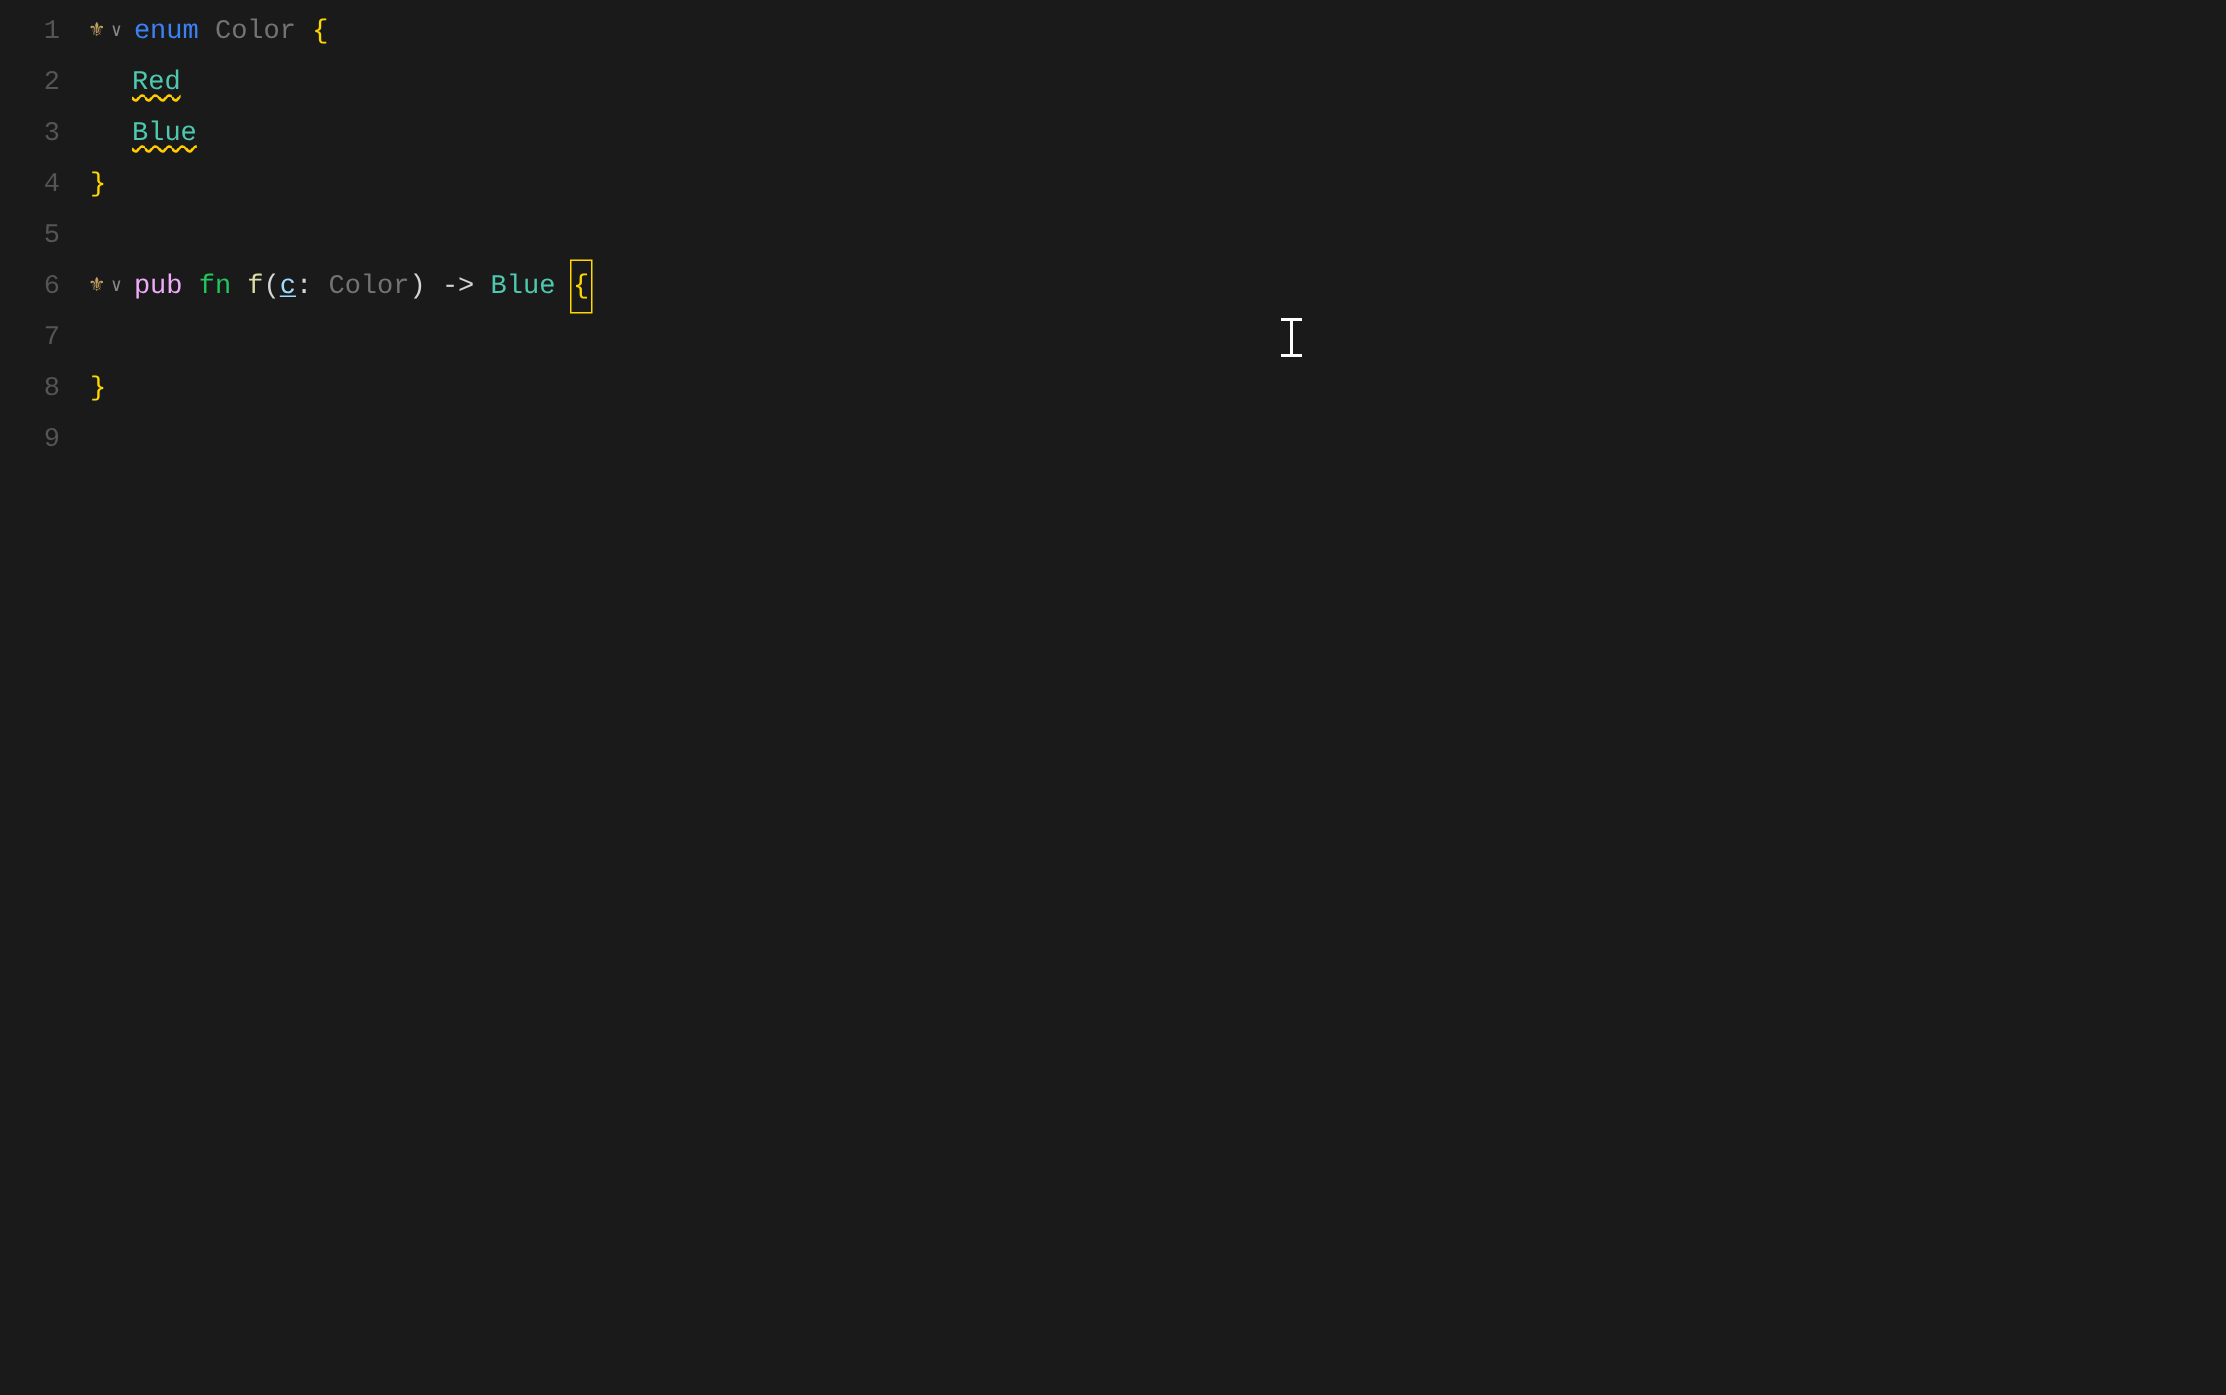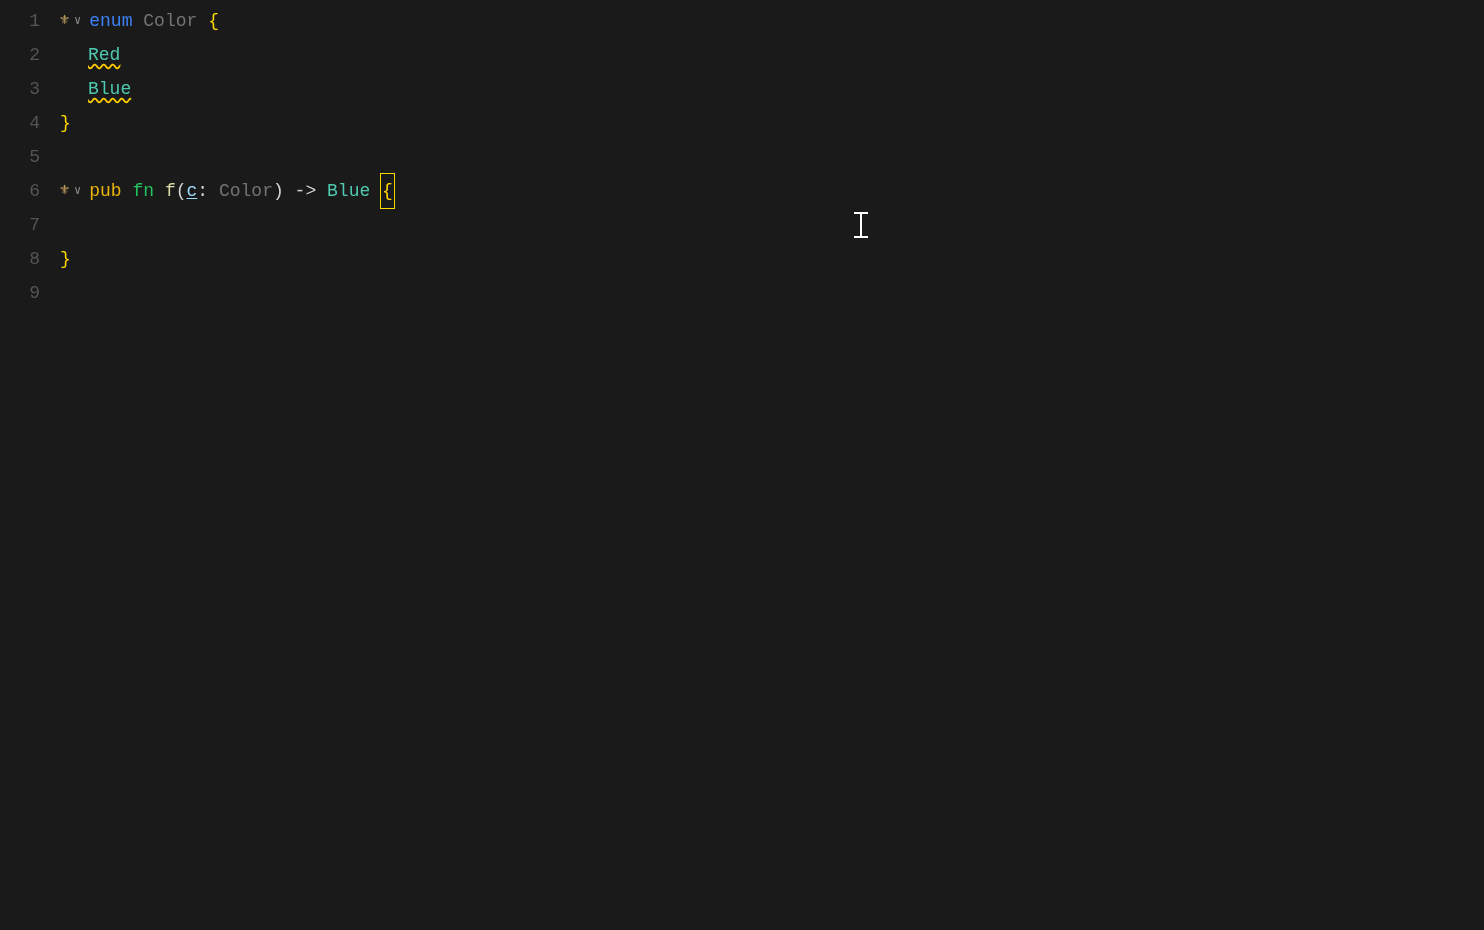--- a/index.html
+++ b/index.html
@@ -49,21 +49,21 @@
 
     .code-line {
       height: 34px;
       display: flex;
       align-items: center;
       white-space: pre;
       position: relative;
     }
 
     
-    .kw-pub    { color: #eab308; }
+    .kw-pub    { color: #f0abfc; }
     .kw-fn     { color: #22c55e; }
     .kw-enum   { color: #3b82f6; }
     .fn-name   { color: #dcdcaa; }
     .type-name { color: #737373; }
     .param     { color: #9cdcfe; }
     .arrow     { color: #d4d4d4; }
     .unit-type { color: #4ec9b0; }
     .punctuation { color: #d4d4d4; }
     .brace     { color: #ffd700; }
 

